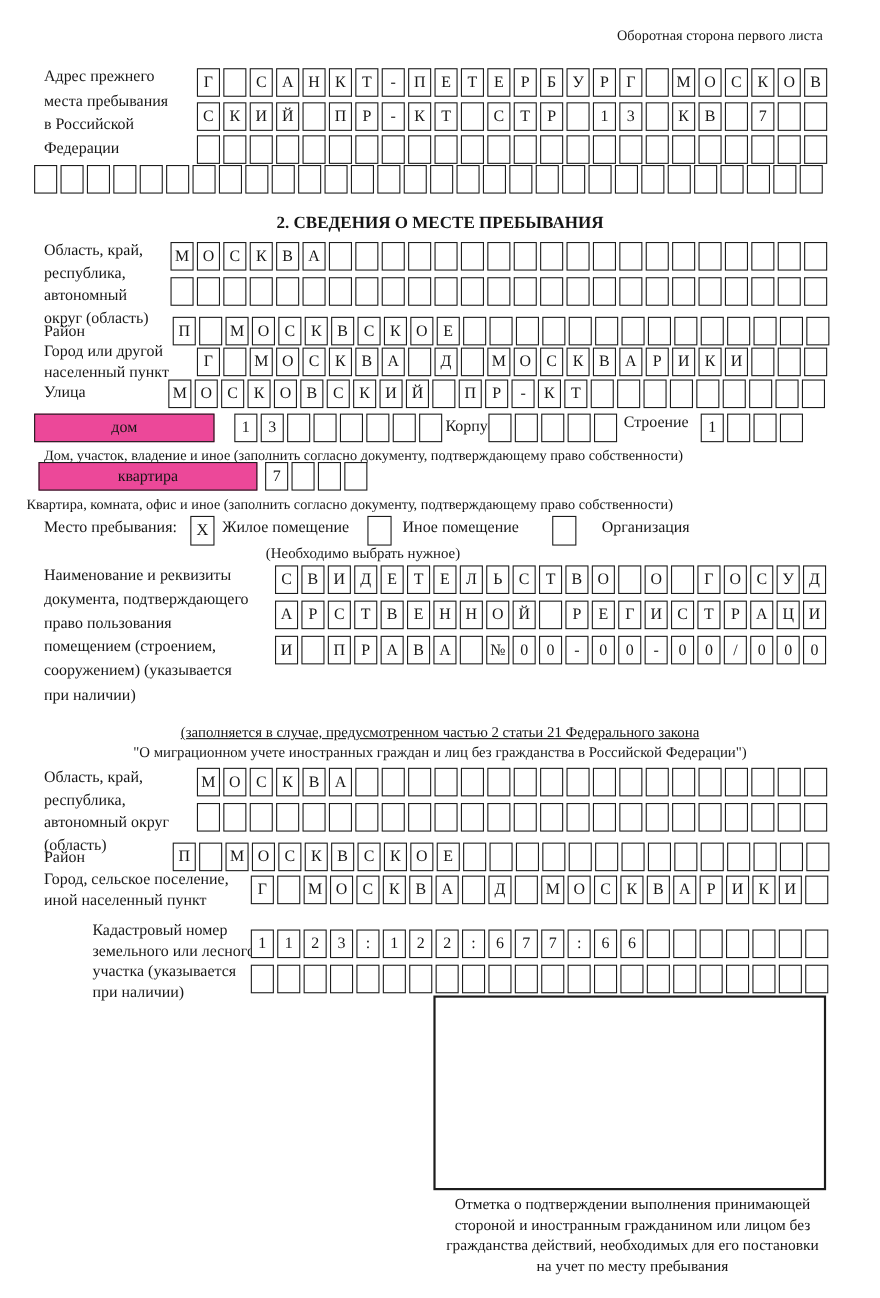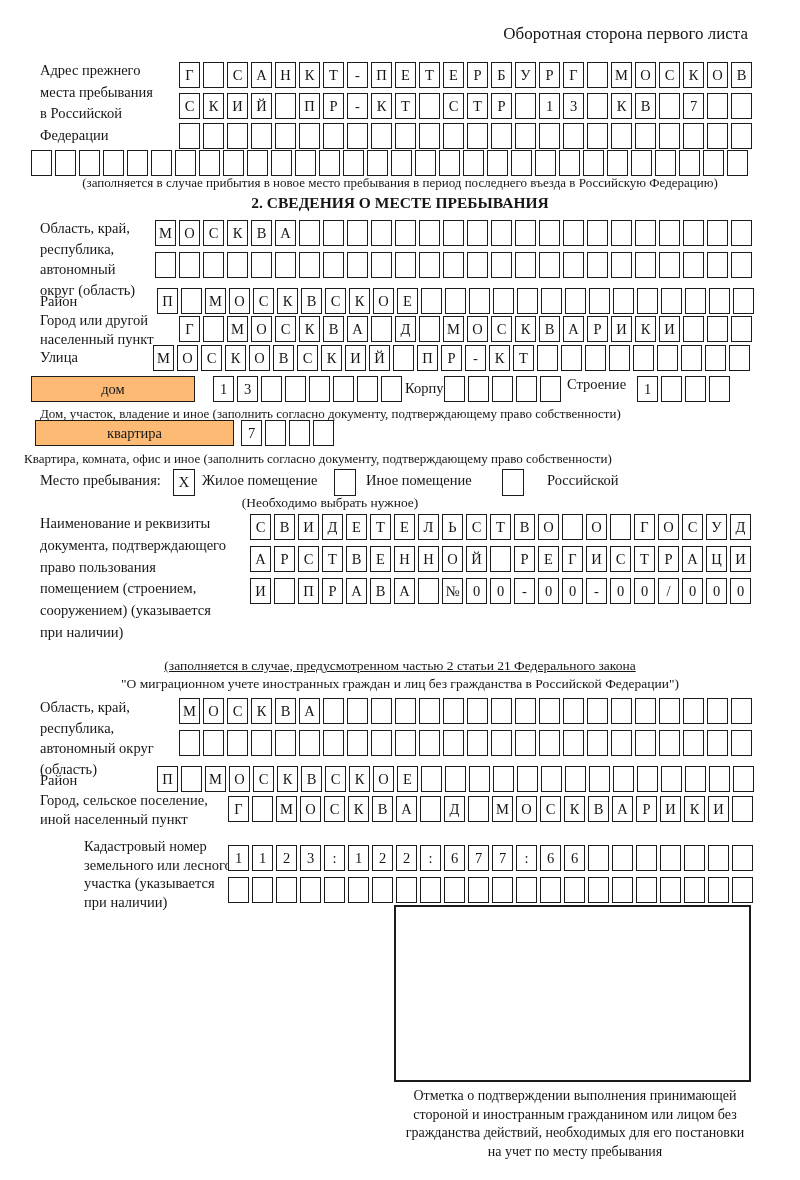--- a/index.html
+++ b/index.html
@@ -14,34 +14,34 @@
   .ttl{font-weight:bold;font-size:15.5px;}
   .boxrow{display:flex;gap:3px;}
   .cbox{
     box-sizing:border-box;flex:0 0 21px;width:21px;height:26px;
     border:1.6px solid #1c1c1c;background:#fff;
     display:flex;align-items:center;justify-content:center;
     font-size:14.5px;line-height:1;
   }
   .chk .cbox{flex-basis:22px;width:22px;height:27px;font-size:15px;}
   .wbox{
-    box-sizing:border-box;height:26px;border:1.6px solid #1c1c1c;background:#fdba74;
+    box-sizing:border-box;height:26px;border:1.6px solid #1c1c1c;background:#ec4899;
     display:flex;align-items:center;justify-content:center;font-size:14.5px;
   }
   .inline-lbl{font-size:14.5px;white-space:nowrap;}
   .stamp-box{box-sizing:border-box;border:2px solid #1c1c1c;background:#fff;}
   .stamp-cap{font-size:14px;line-height:18.5px;text-align:center;white-space:pre-line;}
   .note{font-size:13.5px;}
 </style>
 </head>
 <body>
 
 <div class="page">
 
-  <div class="abs" style="top:24px;right:52px;font-size:17px;margin-left:37px;">Оборотная сторона первого листа</div>
+  <div class="abs" style="top:24px;right:52px;font-size:13px;margin-left:37px;">Оборотная сторона первого листа</div>
 
   <div class="abs lbl" style="left:40px;top:60px;line-height:21.5px;">Адрес прежнего
 места пребывания
 в Российской
 Федерации</div>
   <div class="abs boxrow" style="left:179px;top:62px;">
       <span class="cbox">Г</span>
       <span class="cbox"></span>
       <span class="cbox">С</span>
       <span class="cbox">А</span>
@@ -143,21 +143,20 @@
       <span class="cbox"></span>
       <span class="cbox"></span>
       <span class="cbox"></span>
       <span class="cbox"></span>
       <span class="cbox"></span>
       <span class="cbox"></span>
       <span class="cbox"></span>
       <span class="cbox"></span>
       <span class="cbox"></span>
     </div>
-  <div class="abs cap ctr" style="top:175px;">(заполняется в случае прибытия в новое место пребывания в период последнего въезда в Российскую Федерацию)</div>
 
   <div class="abs ttl ctr" style="top:194px;">2. СВЕДЕНИЯ О МЕСТЕ ПРЕБЫВАНИЯ</div>
 
   <div class="abs lbl" style="left:40px;top:218px;">Область, край,
 республика,
 автономный
 округ (область)</div>
   <div class="abs boxrow" style="left:155px;top:220px;">
       <span class="cbox">М</span>
       <span class="cbox">О</span>
@@ -342,21 +341,21 @@
       <span class="cbox">X</span>
     </div>
   <div class="abs inline-lbl" style="left:202px;top:472px;">Жилое помещение</div>
   <div class="abs boxrow chk" style="left:334px;top:469px;">
       <span class="cbox"></span>
     </div>
   <div class="abs inline-lbl" style="left:366px;top:472px;">Иное помещение</div>
   <div class="abs boxrow chk" style="left:502px;top:469px;">
       <span class="cbox"></span>
     </div>
-  <div class="abs inline-lbl" style="left:547px;top:472px;">Российской</div>
+  <div class="abs inline-lbl" style="left:547px;top:472px;">Организация</div>
   <div class="abs cap" style="left:150px;top:495px;width:360px;text-align:center;font-size:13.5px;">(Необходимо выбрать нужное)</div>
 
   <div class="abs lbl" style="left:40px;top:513px;line-height:21.8px;">Наименование и реквизиты
 документа, подтверждающего
 право пользования
 помещением (строением,
 сооружением) (указывается
 при наличии)</div>
   <div class="abs boxrow" style="left:250px;top:514px;">
       <span class="cbox">С</span>

